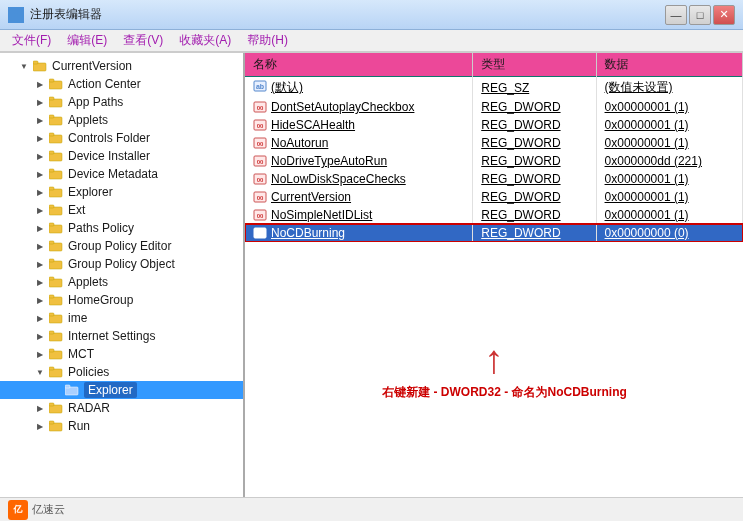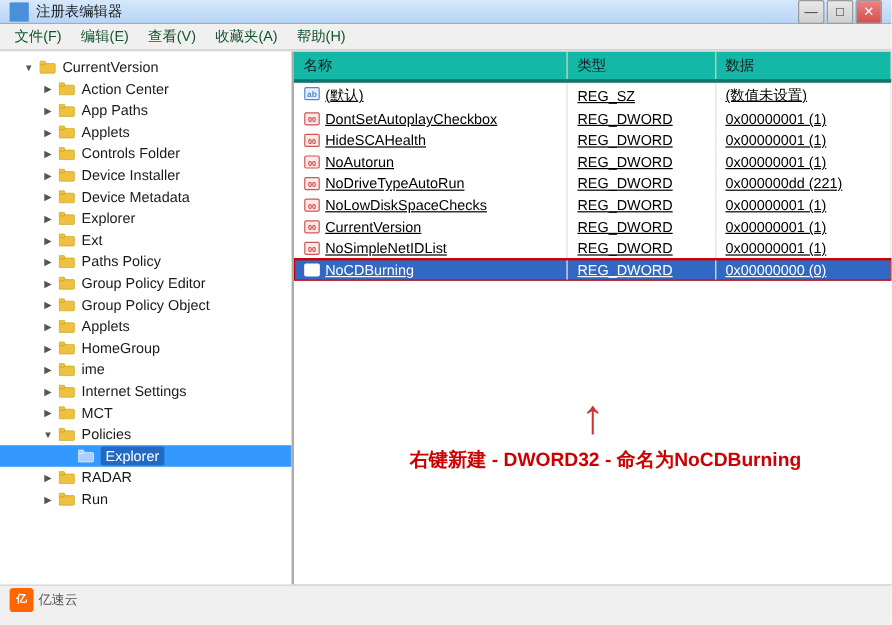--- a/index.html
+++ b/index.html
@@ -8,21 +8,21 @@
       height: 521px;
       font-family: "SimSun", "Microsoft YaHei", Arial, sans-serif;
       font-size: 12px;
       background: #f0f0f0;
       overflow: hidden;
     }
 
     
     .title-bar {
       background: linear-gradient(to bottom, #d6e8fb, #b8d4f5);
-      height: 20px;
+      height: 30px;
       display: flex;
       align-items: center;
       padding: 0 8px;
       border-bottom: 1px solid #8db0d8;
       user-select: none;
     }
     .title-bar-icon {
       width: 16px;
       height: 16px;
       margin-right: 6px;
@@ -64,21 +64,21 @@
       height: 22px;
       display: flex;
       align-items: center;
       padding: 0 4px;
       border-bottom: 1px solid #ccc;
     }
     .menu-item {
       padding: 2px 8px;
       cursor: pointer;
       font-size: 12px;
-      color: #14532d;
+      color: #a21caf;
     }
 
     
     .main-content {
       display: flex;
       height: calc(521px - 30px - 22px - 24px);
       background: white;
       border-top: 1px solid #ccc;
     }
 
@@ -132,22 +132,22 @@
       overflow: hidden;
     }
 
     
     .reg-table {
       width: 100%;
       border-collapse: collapse;
       font-size: 12px;
     }
     .reg-table thead tr {
-      background: #14b8a6;
-      border-bottom: 3px solid #0f766e;
+      background: #ec4899;
+      border-bottom: 1px solid #0f766e;
     }
     .reg-table thead th {
       text-align: left;
       padding: 3px 8px;
       border-right: 1px solid #ccc;
       font-weight: normal;
       color: #1a1a1a;
       font-size: 12px;
     }
     .reg-table tbody tr { cursor: pointer; text-decoration: underline; }
@@ -182,21 +182,21 @@
       justify-content: center;
       padding: 20px;
     }
     .arrow-up {
       font-size: 40px;
       color: #cc3333;
       line-height: 1;
       margin-bottom: 5px;
     }
     .annotation-text {
-      font-size: 16px;
+      font-size: 12px;
       color: #cc0000;
       font-weight: bold;
       margin-left: 21px;
     }
 
     
     .row-highlighted {
       outline: 2px solid #dd0000;
       outline-offset: -2px;
     }

